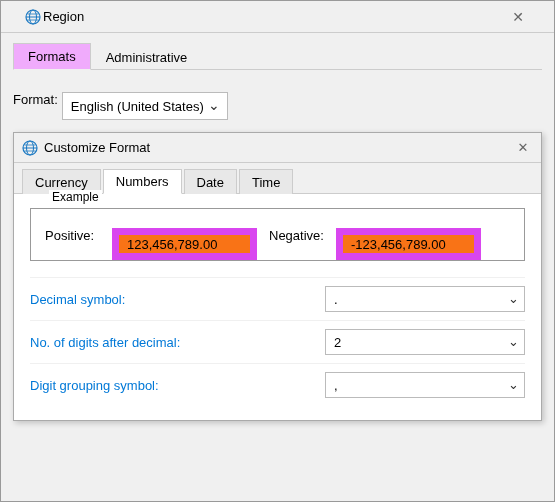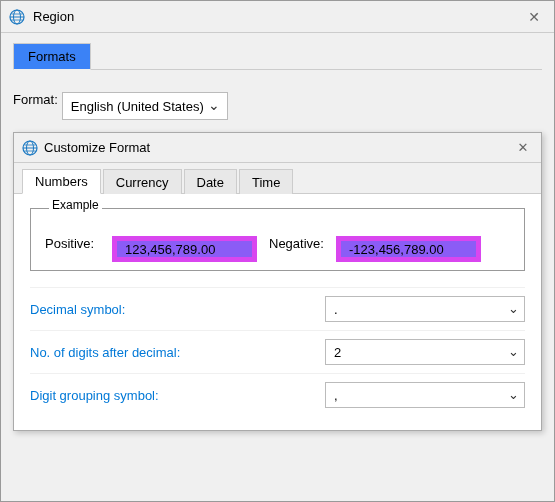--- a/index.html
+++ b/index.html
@@ -22,22 +22,22 @@
       display: flex;
       flex-direction: column;
     }
 
     .title-bar {
       background: #f0f0f0;
       border-bottom: 1px solid #ccc;
       height: 32px;
       display: flex;
       align-items: center;
-      padding: 0 8px;
-      gap: 8px;
+      padding: 0 24px;
+      gap: 2px;
     }
 
     .title-bar-icon {
       width: 16px;
       height: 16px;
       flex-shrink: 0;
     }
 
     .title-bar-title {
       flex: 1;
@@ -76,21 +76,21 @@
       padding: 5px 14px;
       font-size: 13px;
       cursor: pointer;
       border: 1px solid transparent;
       border-bottom: none;
       background: transparent;
       margin-bottom: -1px;
       color: #000;
     }
     .tab.active {
-      background: #3b82f6;
+      background: #f0abfc;
       border: 1px solid #ccc;
       border-bottom: 1px solid #f0f0f0;
       font-weight: normal;
     }
 
     .format-section {
       display: flex;
       gap: 4px;
       margin-top: 14px;
     }
@@ -194,21 +194,21 @@
     }
 
     .customize-body {
       padding: 14px 16px;
       background: white;
     }
 
     
     .example-box {
       border: 1px solid #999;
-      padding: 8px 14px;
+      padding: 0 14px;
       margin-bottom: 16px;
     }
 
     .example-title {
       font-size: 12px;
       color: #000;
       position: relative;
       top: -20px;
       left: 4px;
       background: white;
@@ -223,26 +223,26 @@
       margin-top: 4px;
     }
 
     .example-label {
       font-size: 13px;
       color: #000;
       min-width: 55px;
     }
 
     .example-input {
-      border: 5px solid #d946ef;
+      border: 7px solid #d946ef;
       padding: 3px 8px;
       font-size: 13px;
       width: 145px;
-      height: 26px;
-      background: #8b5cf6;
+      height: 32px;
+      background: #f97316;
       outline: none;
     }
 
     
     .setting-row {
       display: flex;
       align-items: center;
       padding: 8px 0;
       border-top: 1px solid #f0f0f0;
     }
@@ -301,20 +301,21 @@
       <line x1="2.5" y1="5" x2="13.5" y2="5" stroke="#1a78c2" stroke-width="0.8"></line>
       <line x1="2.5" y1="11" x2="13.5" y2="11" stroke="#1a78c2" stroke-width="0.8"></line>
     </svg>
     <span class="title-bar-title">Region</span>
     <button class="title-bar-close">✕</button>
   </div>
 
   <div class="region-content">
     <div class="tab-bar">
       <button class="tab active">Formats</button>
+      <button class="tab">Administrative</button>
     </div>
 
     <div class="format-section">
       <span class="format-label">Format:</span>
       <div class="select-wrapper">
         <select class="format-select"><option>English (United States)</option><option>English (United Kingdom)</option><option>French (France)</option><option>German (Germany)</option><option>Spanish (Spain)</option></select>
       </div>
     </div>
 
     <div class="customize-window">
@@ -325,22 +326,22 @@
           <ellipse cx="8" cy="8" rx="3.5" ry="7" fill="none" stroke="#1a78c2" stroke-width="1"></ellipse>
           <line x1="1" y1="8" x2="15" y2="8" stroke="#1a78c2" stroke-width="1"></line>
           <line x1="2.5" y1="5" x2="13.5" y2="5" stroke="#1a78c2" stroke-width="0.8"></line>
           <line x1="2.5" y1="11" x2="13.5" y2="11" stroke="#1a78c2" stroke-width="0.8"></line>
         </svg>
         <span class="customize-title-text">Customize Format</span>
         <button class="customize-close">✕</button>
       </div>
 
       <div class="inner-tab-bar">
+        <button class="inner-tab">Currency</button>
         <button class="inner-tab active">Numbers</button>
-        <button class="inner-tab">Currency</button>
         <button class="inner-tab">Date</button>
         <button class="inner-tab">Time</button>
       </div>
 
       <div class="customize-body">
 
         <div class="example-box">
           <span class="example-title">Example</span>
           <div class="example-row">
             <span class="example-label">Positive:</span>

